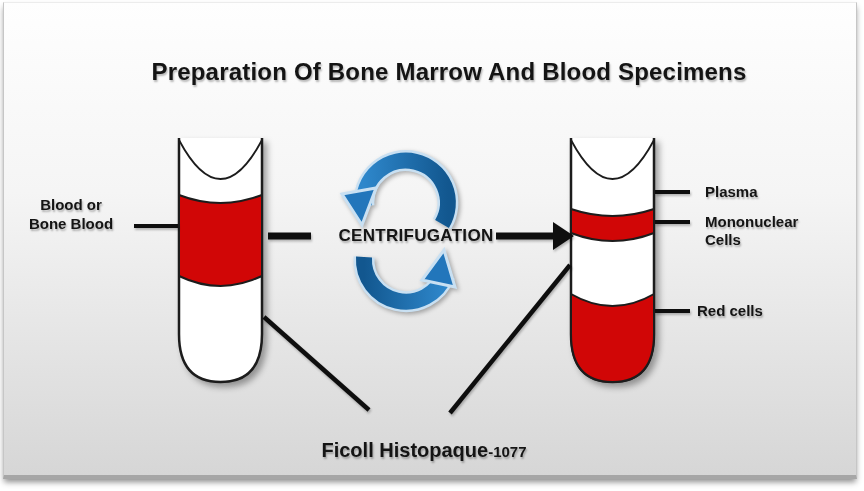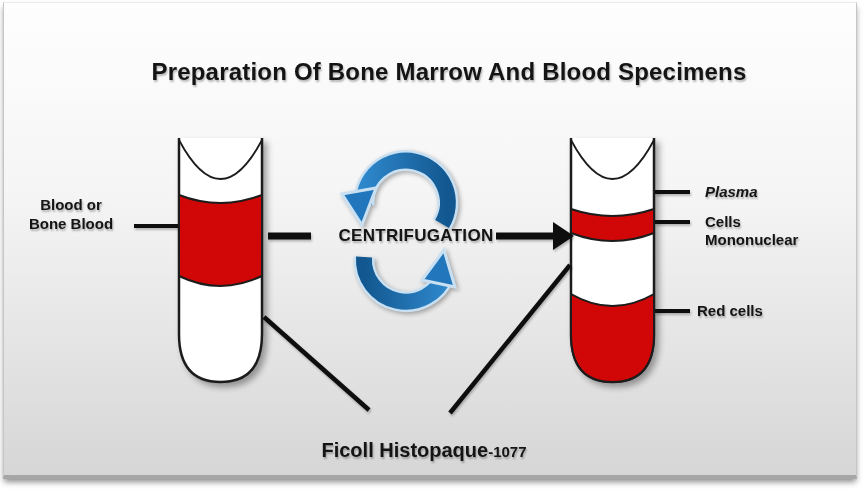--- a/index.html
+++ b/index.html
@@ -11,21 +11,21 @@
     position:absolute;left:3px;top:2px;width:852px;height:472px;
     background:linear-gradient(180deg,#fefefe 0%,#f5f5f5 40%,#e3e3e3 75%,#d6d6d6 100%);
     border:1px solid #c6c6c6;border-top-color:#ececec;border-bottom:4px solid #a6a6a6;
     box-shadow:0 4px 6px -1px rgba(0,0,0,0.45);
   }
   .txt{position:absolute;color:#141414;font-weight:bold;
        text-shadow:1px 2px 2px rgba(0,0,0,0.28);}
   .title{left:25px;top:55px;width:840px;text-align:center;font-size:24px;letter-spacing:0.2px;}
   .blood-label{left:6px;top:192px;width:122px;text-align:center;font-size:15px;line-height:19px;}
   .centrifugation{left:322px;top:223px;width:180px;text-align:center;font-size:17px;letter-spacing:0.3px;}
-  .plasma-label{left:701px;top:180px;font-size:15px;font-style:italic;}
+  .plasma-label{left:701px;top:180px;font-size:15px;}
   .mono-label{left:701px;top:210px;width:130px;font-size:15px;line-height:18px;}
   .redcells-label{left:693px;top:299px;font-size:15px;}
   .ficoll-label{left:285px;top:416px;width:270px;text-align:center;font-size:20px;margin-top:20px;}
   .ficoll-label .grade{font-size:15px;}
   .tube{position:absolute;width:90px;height:250px;
         filter:drop-shadow(4px 4px 3px rgba(0,0,0,0.35));}
   .tube-left{left:171px;top:133px;}
   .tube-right{left:563px;top:133px;}
   .cycle-icon{position:absolute;left:330px;top:146px;width:150px;height:170px;
         filter:drop-shadow(2px 2px 2px rgba(0,0,0,0.3));}
@@ -97,22 +97,22 @@
   <div class="txt blood-label">
     <span class="block">Blood or</span>
     <span class="block">Bone Blood</span>
   </div>
 
   <div class="txt centrifugation">CENTRIFUGATION</div>
 
   <div class="txt plasma-label">Plasma</div>
 
   <div class="txt mono-label">
+    <span class="block">Mononuclear</span>
     <span class="block">Cells</span>
-    <span class="block">Mononuclear</span>
   </div>
 
   <div class="txt redcells-label">Red cells</div>
 
   <div class="txt ficoll-label">
     <span>Ficoll Histopaque</span><span class="grade">-1077</span>
   </div>
 
 </div>
 

